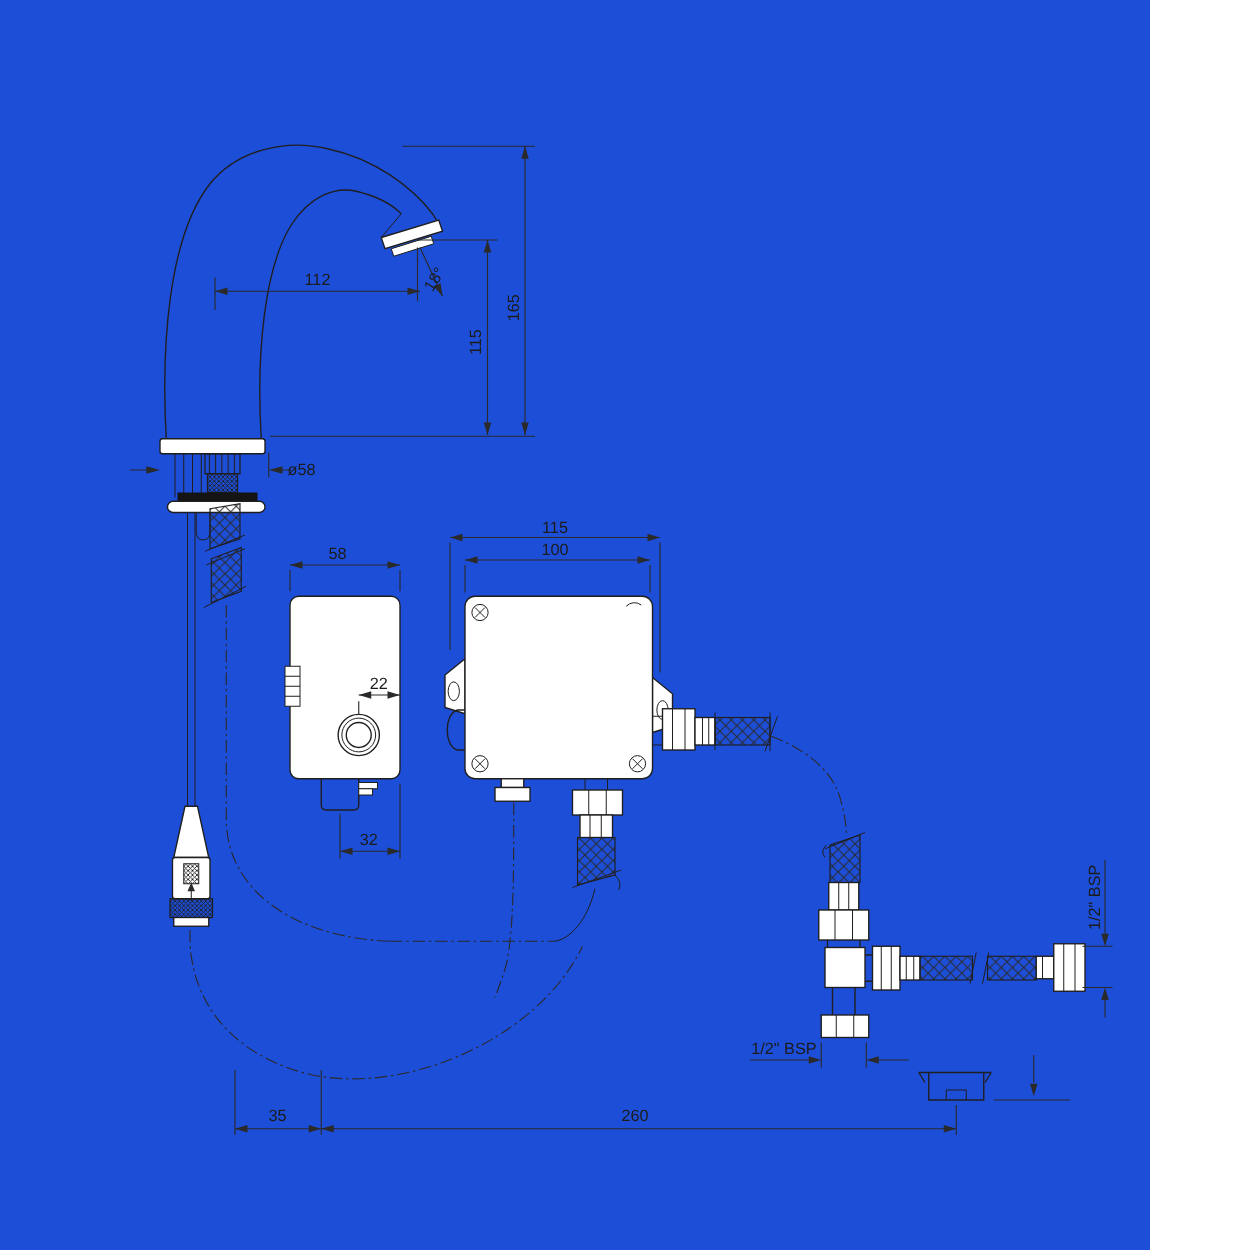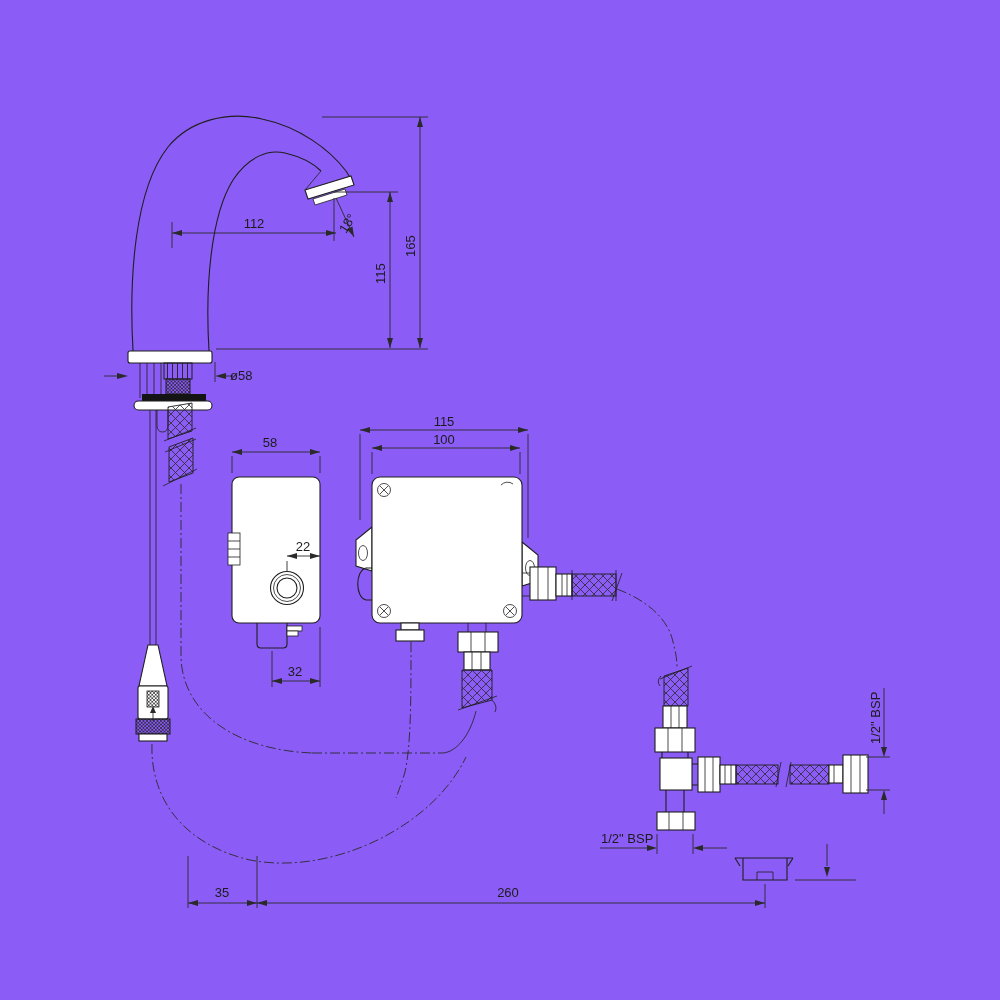--- a/index.html
+++ b/index.html
@@ -1,16 +1,16 @@
 <!DOCTYPE html>
 <html><head>
 <meta charset="utf-8">
 <style>
   html,body{margin:0;padding:0;background:#fff;}
-  #canvas{position:relative;width:1000px;height:1000px;background:#8b5cf6;overflow:hidden;
+  #canvas{position:relative;width:920px;height:1000px;background:#1d4ed8;overflow:hidden;
           font-family:"Liberation Sans", sans-serif;}
   svg{position:absolute;left:0;top:0;}
   text{font-family:"Liberation Sans", sans-serif;font-size:13px;fill:#1c1c1c;}
   .ln{stroke:#1f1f1f;stroke-width:1.1;fill:none;}
   .thin{stroke:#1f1f1f;stroke-width:0.8;fill:none;}
   .dim{stroke:#2a2a2a;stroke-width:0.9;fill:none;}
   .arr{fill:#2a2a2a;stroke:none;}
   .white{fill:#ffffff;}
   .dash{stroke:#2a2a2a;stroke-width:0.9;fill:none;stroke-dasharray:10 3 2 3;}
 </style>

